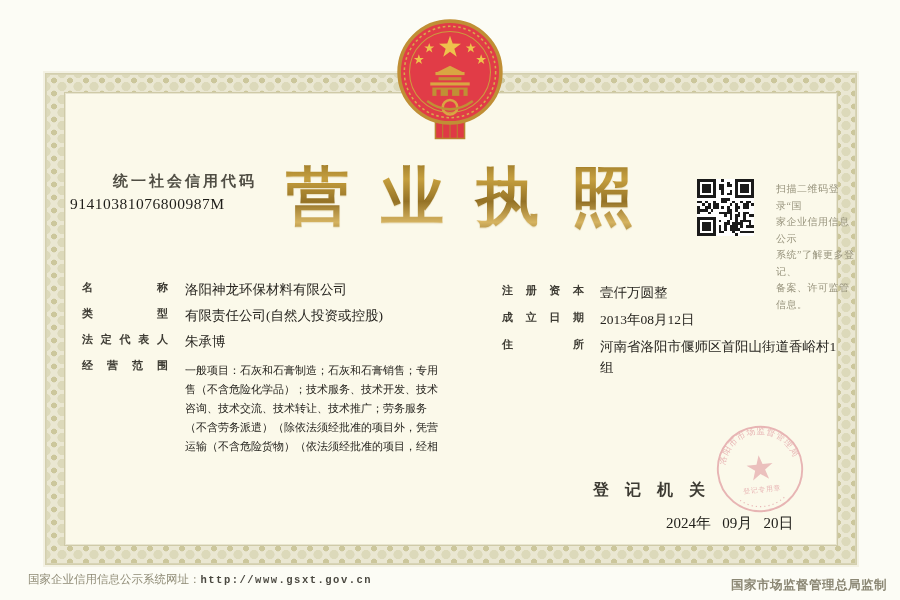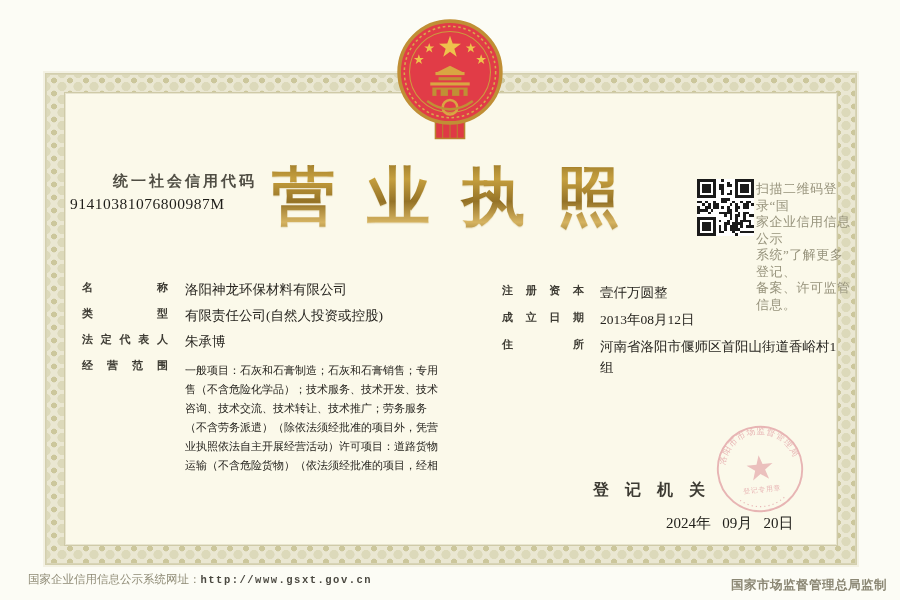--- a/index.html
+++ b/index.html
@@ -28,32 +28,32 @@
     box-shadow:inset 0 0 0 1px #e8e5cf;
   }
   
   .emblem { position:absolute; left:396px; top:18px; width:108px; height:128px; }
   
   .credit { position:absolute; left:70px; top:172px; width:230px; }
   .credit-label { font-size:15px; font-weight:bold; letter-spacing:3px; color:#504e44;text-align:center; }
   .credit-value { margin-top:4px; font-size:15.5px; letter-spacing:.5px; color:#1f1e1a; }
   
   .title {
-    position:absolute; left:232px; top:152px; width:420px;
-    text-align:right; font-size:63px; font-weight:bold;
+    position:absolute; left:254px; top:152px; width:420px;
+    text-align:left; font-size:63px; font-weight:bold;
     letter-spacing:32px; text-indent:32px; line-height:90px;
     background:linear-gradient(180deg,#7d5d16 0%,#caa23c 30%,#8a671c 55%,#e0bd6a 78%,#6f5212 100%);
     -webkit-background-clip:text; background-clip:text; color:transparent;
     text-shadow:0 1px 1px rgba(185,150,70,.25);
   }
   
   .qr { position:absolute; left:697px; top:179px; width:57px; height:57px; }
   .qr svg { width:100%; height:100%; }
   .qr-caption { position:absolute; left:756px; top:181px; width:100px; }
-  .qr-caption div { font-size:13px; line-height:16.5px; color:#97937c; letter-spacing:.5px; }
+  .qr-caption div { font-size:10px; line-height:16.5px; color:#97937c; letter-spacing:.5px;margin-left:20px; }
   
   .flabel {
     position:absolute; width:86px; font-size:11px; font-weight:bold; color:#3d3b33;
     text-align:justify; text-align-last:justify;
   }
   .fvalue { position:absolute; font-size:13.5px; color:#26241f; }
   .lcol .flabel { left:82px; } .lcol .fvalue { left:185px; width:292px; }
   .rcol .flabel { left:502px; width:82px; } .rcol .fvalue { left:600px; width:238px; }
   .scope-line { font-size:11px; line-height:19px; color:#26241f; }
   .addr { line-height:21px; }
@@ -264,21 +264,20 @@
 
   <div class="flabel" style="top:332px">法定代表人</div>
   <div class="fvalue" style="top:333px">朱承博</div>
 
   <div class="flabel" style="top:358px">经营范围</div>
   <div class="fvalue" style="top:361px">
     <div class="scope-line">一般项目：石灰和石膏制造；石灰和石膏销售；专用</div>
     <div class="scope-line">售（不含危险化学品）；技术服务、技术开发、技术</div>
     <div class="scope-line">咨询、技术交流、技术转让、技术推广；劳务服务</div>
     <div class="scope-line">（不含劳务派遣）（除依法须经批准的项目外，凭营</div>
-    <div class="scope-line">业执照依法自主开展经营活动）许可项目：道路货物</div>
     <div class="scope-line">运输（不含危险货物）（依法须经批准的项目，经相</div>
 
   </div>
 </div>
 
 <div class="rcol">
   <div class="flabel" style="top:283px">注册资本</div>
   <div class="fvalue" style="top:284px">壹仟万圆整</div>
 
   <div class="flabel" style="top:310px">成立日期</div>

